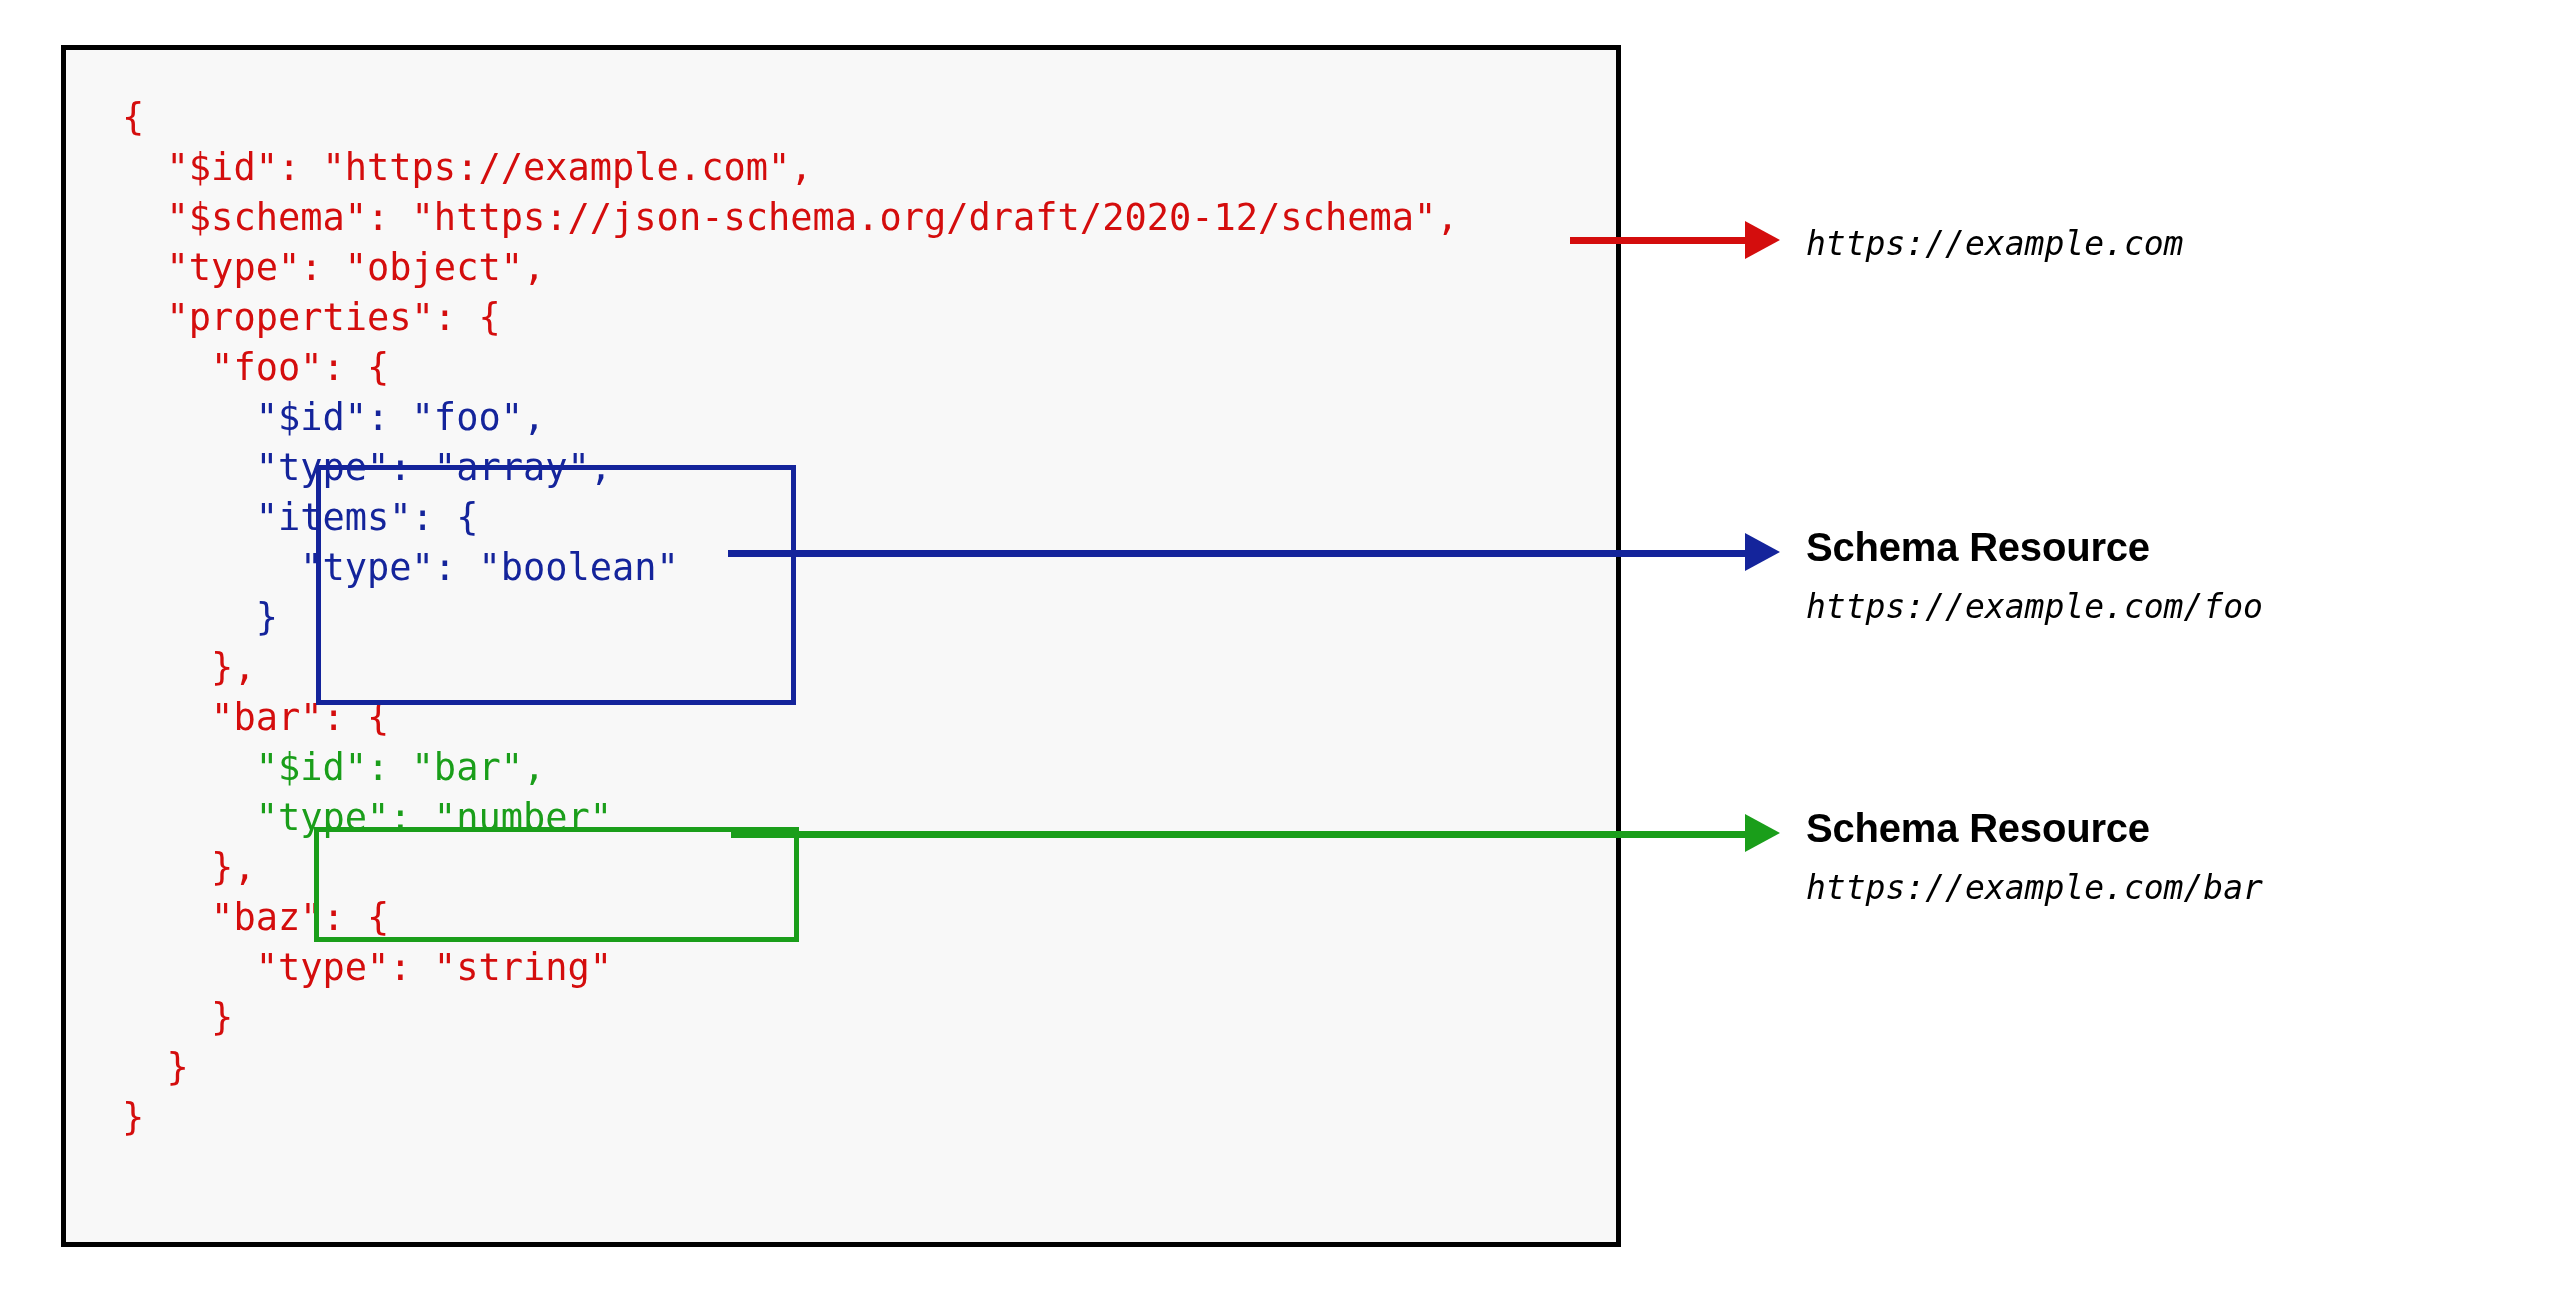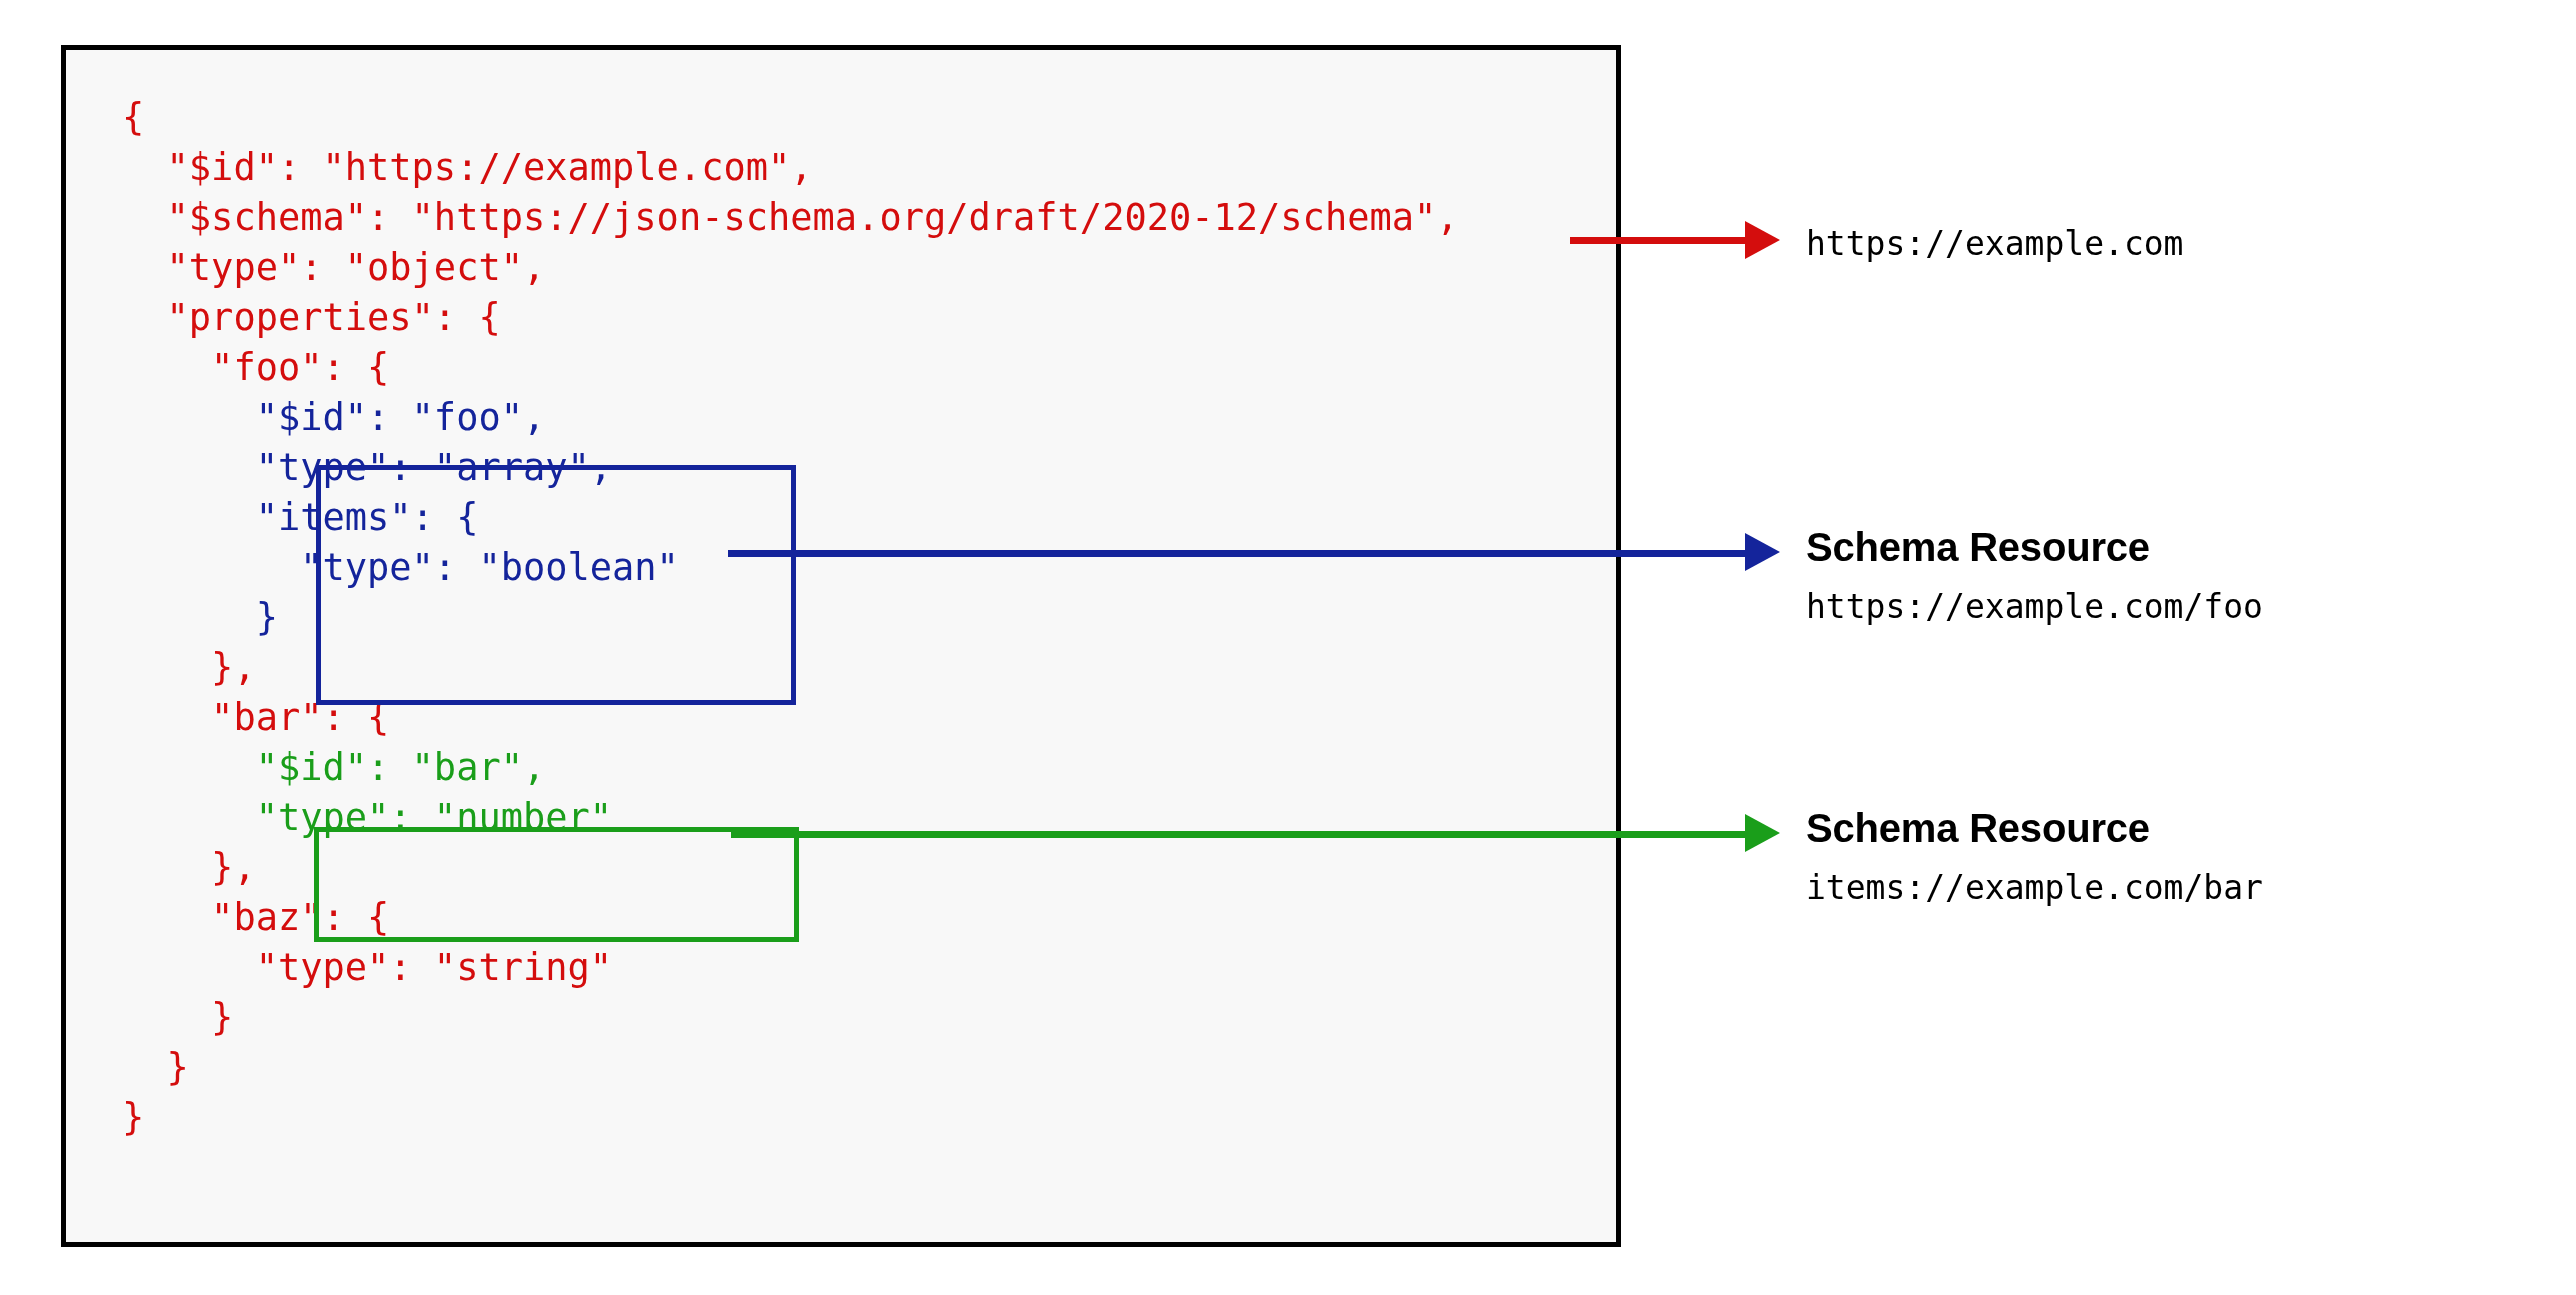--- a/index.html
+++ b/index.html
@@ -109,20 +109,21 @@
     color: #000000;
     letter-spacing: -0.2px;
     white-space: nowrap;
   }
   .callout-url {
     font-family: "DejaVu Sans Mono", monospace;
     font-size: 33px;
     color: #000000;
     margin-top: 17px;
     white-space: nowrap;
+    font-style: italic;
   }
   #callout-root { top: 207px; }
   #callout-foo  { top: 525px; }
   #callout-bar  { top: 806px; }
 </style>
 </head>
 <body>
 
 <div id="code-panel">
   <div id="code-block"><div class="code-line c-red">{</div><div class="code-line c-red">  "$id": "https://example.com",</div><div class="code-line c-red">  "$schema": "https://json-schema.org/draft/2020-12/schema",</div><div class="code-line c-red">  "type": "object",</div><div class="code-line c-red">  "properties": {</div><div class="code-line c-red">    "foo": {</div><div class="code-line c-blue">      "$id": "foo",</div><div class="code-line c-blue">      "type": "array",</div><div class="code-line c-blue">      "items": {</div><div class="code-line c-blue">        "type": "boolean"</div><div class="code-line c-blue">      }</div><div class="code-line c-red">    },</div><div class="code-line c-red">    "bar": {</div><div class="code-line c-green">      "$id": "bar",</div><div class="code-line c-green">      "type": "number"</div><div class="code-line c-red">    },</div><div class="code-line c-red">    "baz": {</div><div class="code-line c-red">      "type": "string"</div><div class="code-line c-red">    }</div><div class="code-line c-red">  }</div><div class="code-line c-red">}</div></div>
@@ -144,15 +145,15 @@
   <div class="callout-url">https://example.com</div>
 </div>
 
 <div class="callout" id="callout-foo">
   <div class="callout-title">Schema Resource</div>
   <div class="callout-url">https://example.com/foo</div>
 </div>
 
 <div class="callout" id="callout-bar">
   <div class="callout-title">Schema Resource</div>
-  <div class="callout-url">items://example.com/bar</div>
+  <div class="callout-url">https://example.com/bar</div>
 </div>
 
 
 </body></html>

